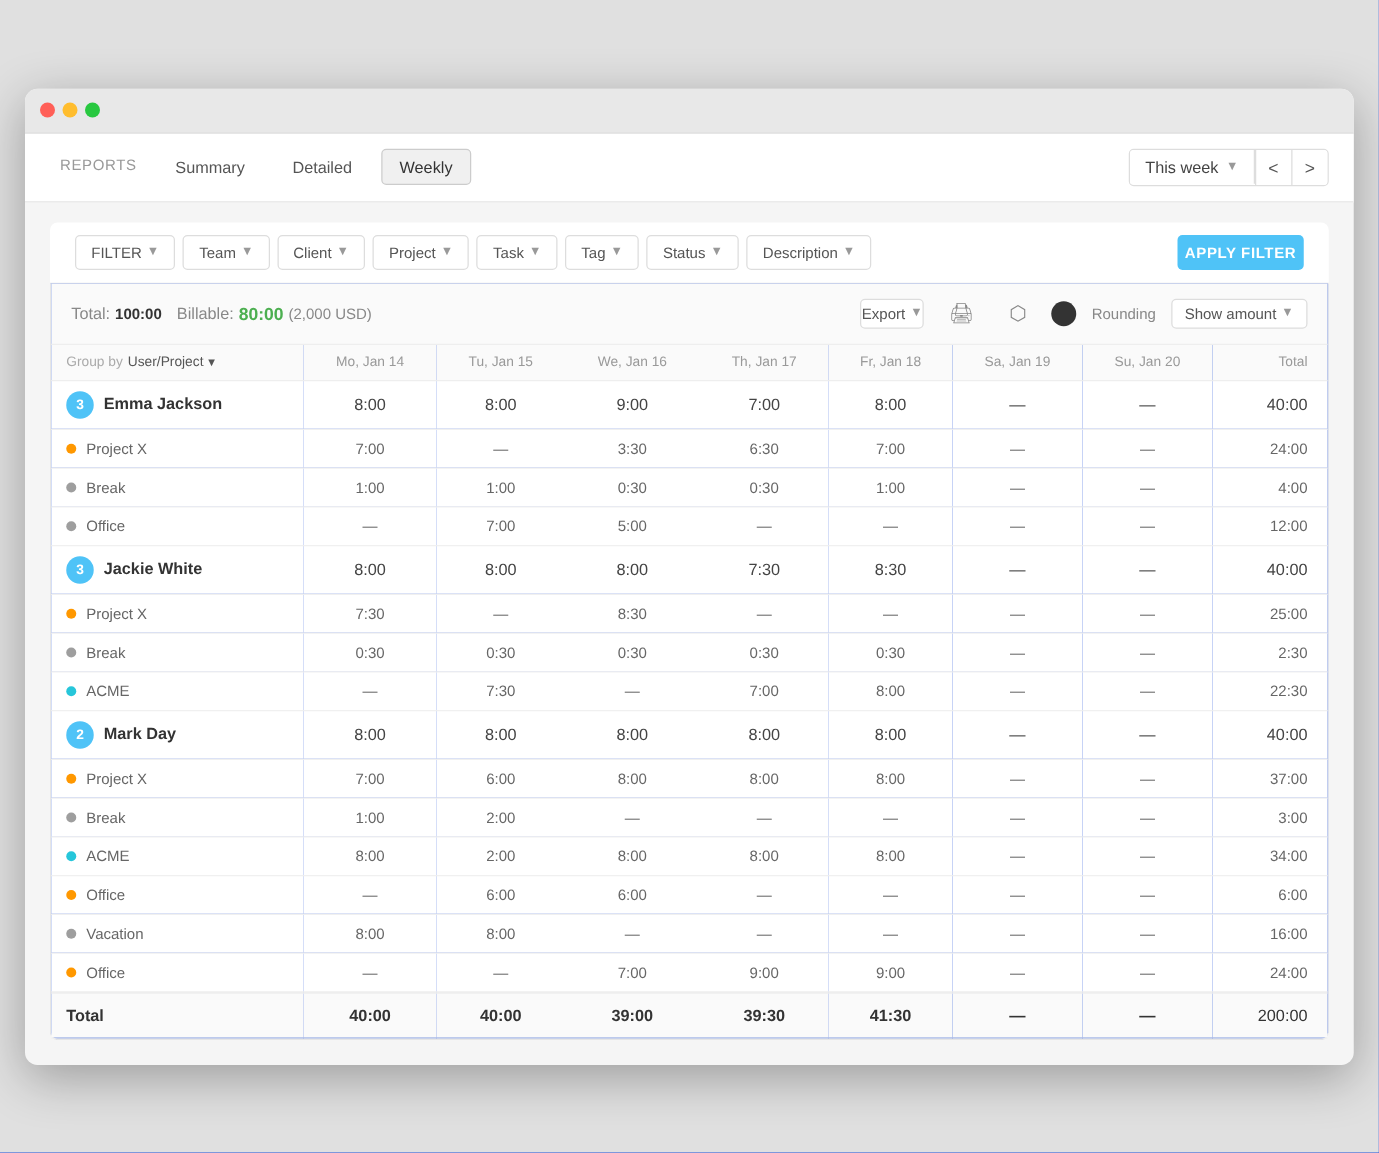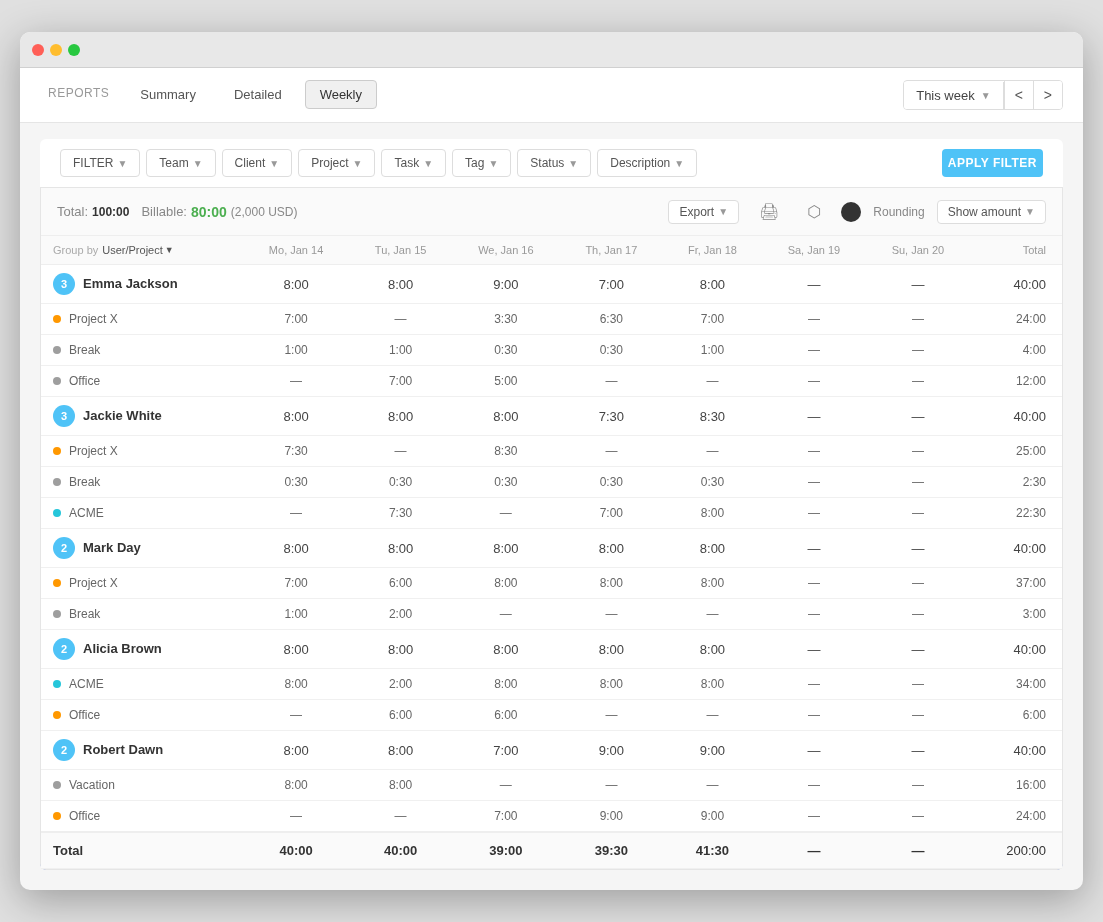--- a/index.html
+++ b/index.html
@@ -167,21 +167,21 @@
     .summary-bar .billable-label { color: #888; margin-right: 4px; }
     .summary-bar .billable-hours { font-weight: 700; font-size: 14px; color: #4caf50; margin-right: 4px; }
     .summary-bar .billable-usd { color: #888; font-size: 12px; }
     .summary-actions {
       margin-left: auto;
       display: flex;
       align-items: center;
       gap: 12px;
     }
     .export-btn {
-      padding: 4px 10px;
+      padding: 4px 0;
       border: 1px solid #ddd;
       border-radius: 4px;
       background: #fff;
       cursor: pointer;
       font-size: 12px;
       color: #555;
       display: flex;
       align-items: center;
       gap: 4px;
     }
@@ -522,31 +522,20 @@
             <td><span class="project-dot" style="background:#9e9e9e;"></span><span>Break</span></td>
             <td>1:00</td>
             <td>2:00</td>
             <td class="dash-cell">—</td>
             <td class="dash-cell">—</td>
             <td class="dash-cell">—</td>
             <td class="dash-cell">—</td>
             <td class="dash-cell">—</td>
             <td class="col-total">3:00</td>
           </tr>
-          <tr class="user-row">
-            <td><span class="user-badge">2</span><span class="user-name">Alicia Brown</span></td>
-            <td>8:00</td>
-            <td>8:00</td>
-            <td>8:00</td>
-            <td>8:00</td>
-            <td>8:00</td>
-            <td class="dash-cell">—</td>
-            <td class="dash-cell">—</td>
-            <td class="col-total">40:00</td>
-          </tr>
           <tr class="project-row">
             <td><span class="project-dot" style="background:#26c6da;"></span><span>ACME</span></td>
             <td>8:00</td>
             <td>2:00</td>
             <td>8:00</td>
             <td>8:00</td>
             <td>8:00</td>
             <td class="dash-cell">—</td>
             <td class="dash-cell">—</td>
             <td class="col-total">34:00</td>
@@ -554,31 +543,20 @@
           <tr class="project-row">
             <td><span class="project-dot" style="background:#ff9800;"></span><span>Office</span></td>
             <td class="dash-cell">—</td>
             <td>6:00</td>
             <td>6:00</td>
             <td class="dash-cell">—</td>
             <td class="dash-cell">—</td>
             <td class="dash-cell">—</td>
             <td class="dash-cell">—</td>
             <td class="col-total">6:00</td>
-          </tr>
-          <tr class="user-row">
-            <td><span class="user-badge">2</span><span class="user-name">Robert Dawn</span></td>
-            <td>8:00</td>
-            <td>8:00</td>
-            <td>7:00</td>
-            <td>9:00</td>
-            <td>9:00</td>
-            <td class="dash-cell">—</td>
-            <td class="dash-cell">—</td>
-            <td class="col-total">40:00</td>
           </tr>
           <tr class="project-row">
             <td><span class="project-dot" style="background:#9e9e9e;"></span><span>Vacation</span></td>
             <td>8:00</td>
             <td>8:00</td>
             <td class="dash-cell">—</td>
             <td class="dash-cell">—</td>
             <td class="dash-cell">—</td>
             <td class="dash-cell">—</td>
             <td class="dash-cell">—</td>

